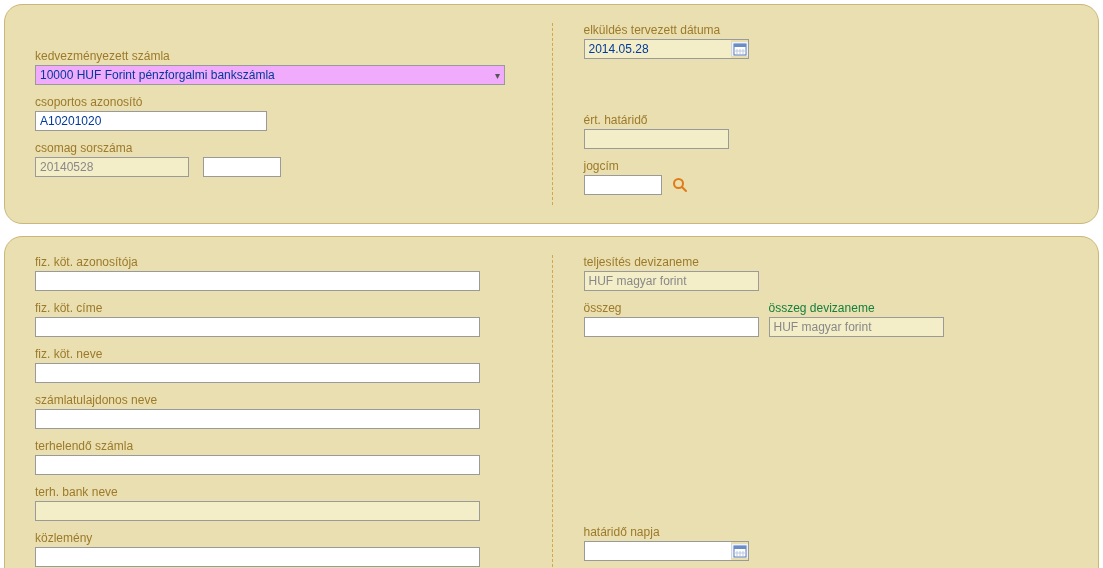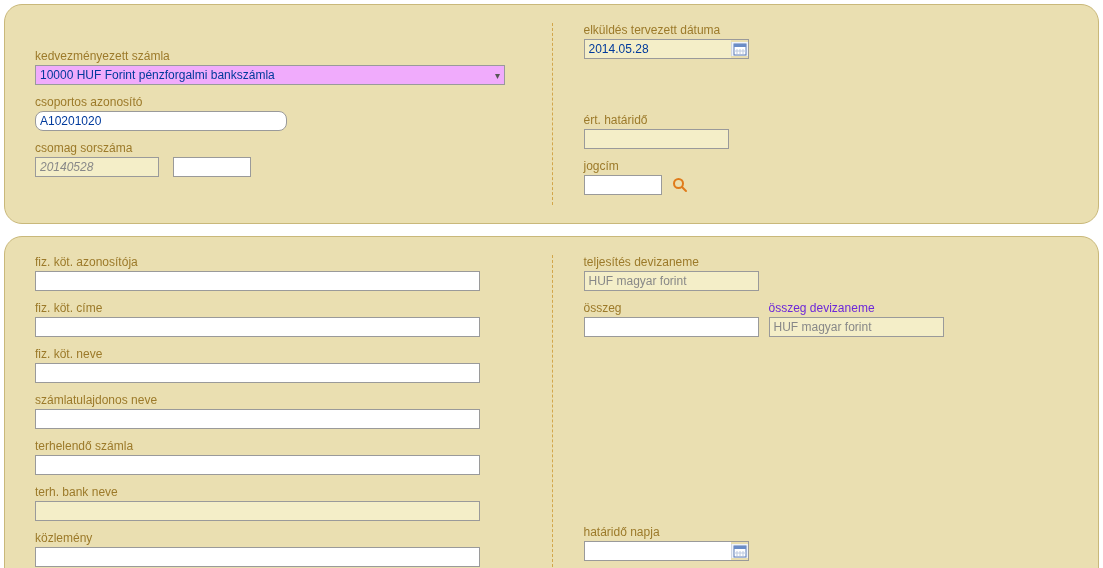--- a/index.html
+++ b/index.html
@@ -143,27 +143,27 @@
       <div class="field">
         <label>kedvezményezett számla</label>
         <div class="select">
           <span>10000 HUF Forint pénzforgalmi bankszámla</span>
           <span class="arrow">▾</span>
         </div>
       </div>
 
       <div class="field">
         <label>csoportos azonosító</label>
-        <input class="txt" style="width: 252px; border-radius: 8px;" value="A10201020">
+        <input class="txt" style="width: 232px;" value="A10201020">
       </div>
 
       <div class="field">
         <label>csomag sorszáma</label>
         <div class="row-inline">
-          <input class="txt readonly" style="width: 124px; font-style: italic;" readonly="" value="20140528">
+          <input class="txt readonly" style="width: 154px;" readonly="" value="20140528">
           <input class="txt" style="width: 78px;" value="">
         </div>
       </div>
     </div>
 
     <div class="col-right">
 
       <div class="field">
         <label>elküldés tervezett dátuma</label>
         <div class="date-wrap">
@@ -253,21 +253,21 @@
         <input class="txt readonly" style="width: 175px;" readonly="" value="HUF magyar forint">
       </div>
 
       <div class="field">
         <div class="row-inline" style="gap:10px">
           <div>
             <label style="display:block;color:#9c7a2a;margin-bottom:2px">összeg</label>
             <input class="txt" style="width: 175px;" value="">
           </div>
           <div>
-            <label style="display:block;color:#6d28d9;margin-bottom:2px">összeg devizaneme</label>
+            <label style="display:block;color:#15803d;margin-bottom:2px">összeg devizaneme</label>
             <input class="txt readonly" style="width: 175px;" readonly="" value="HUF magyar forint">
           </div>
         </div>
       </div>
 
       <div style="height:178px"></div>
 
       <div class="field" style="margin-bottom:0">
         <label>határidő napja</label>
         <div class="date-wrap">

